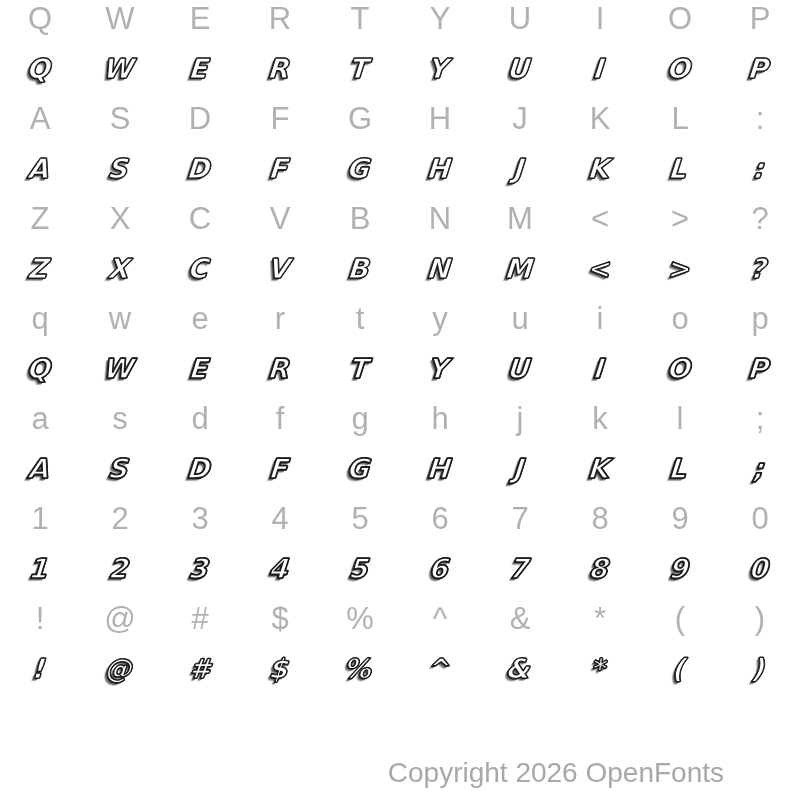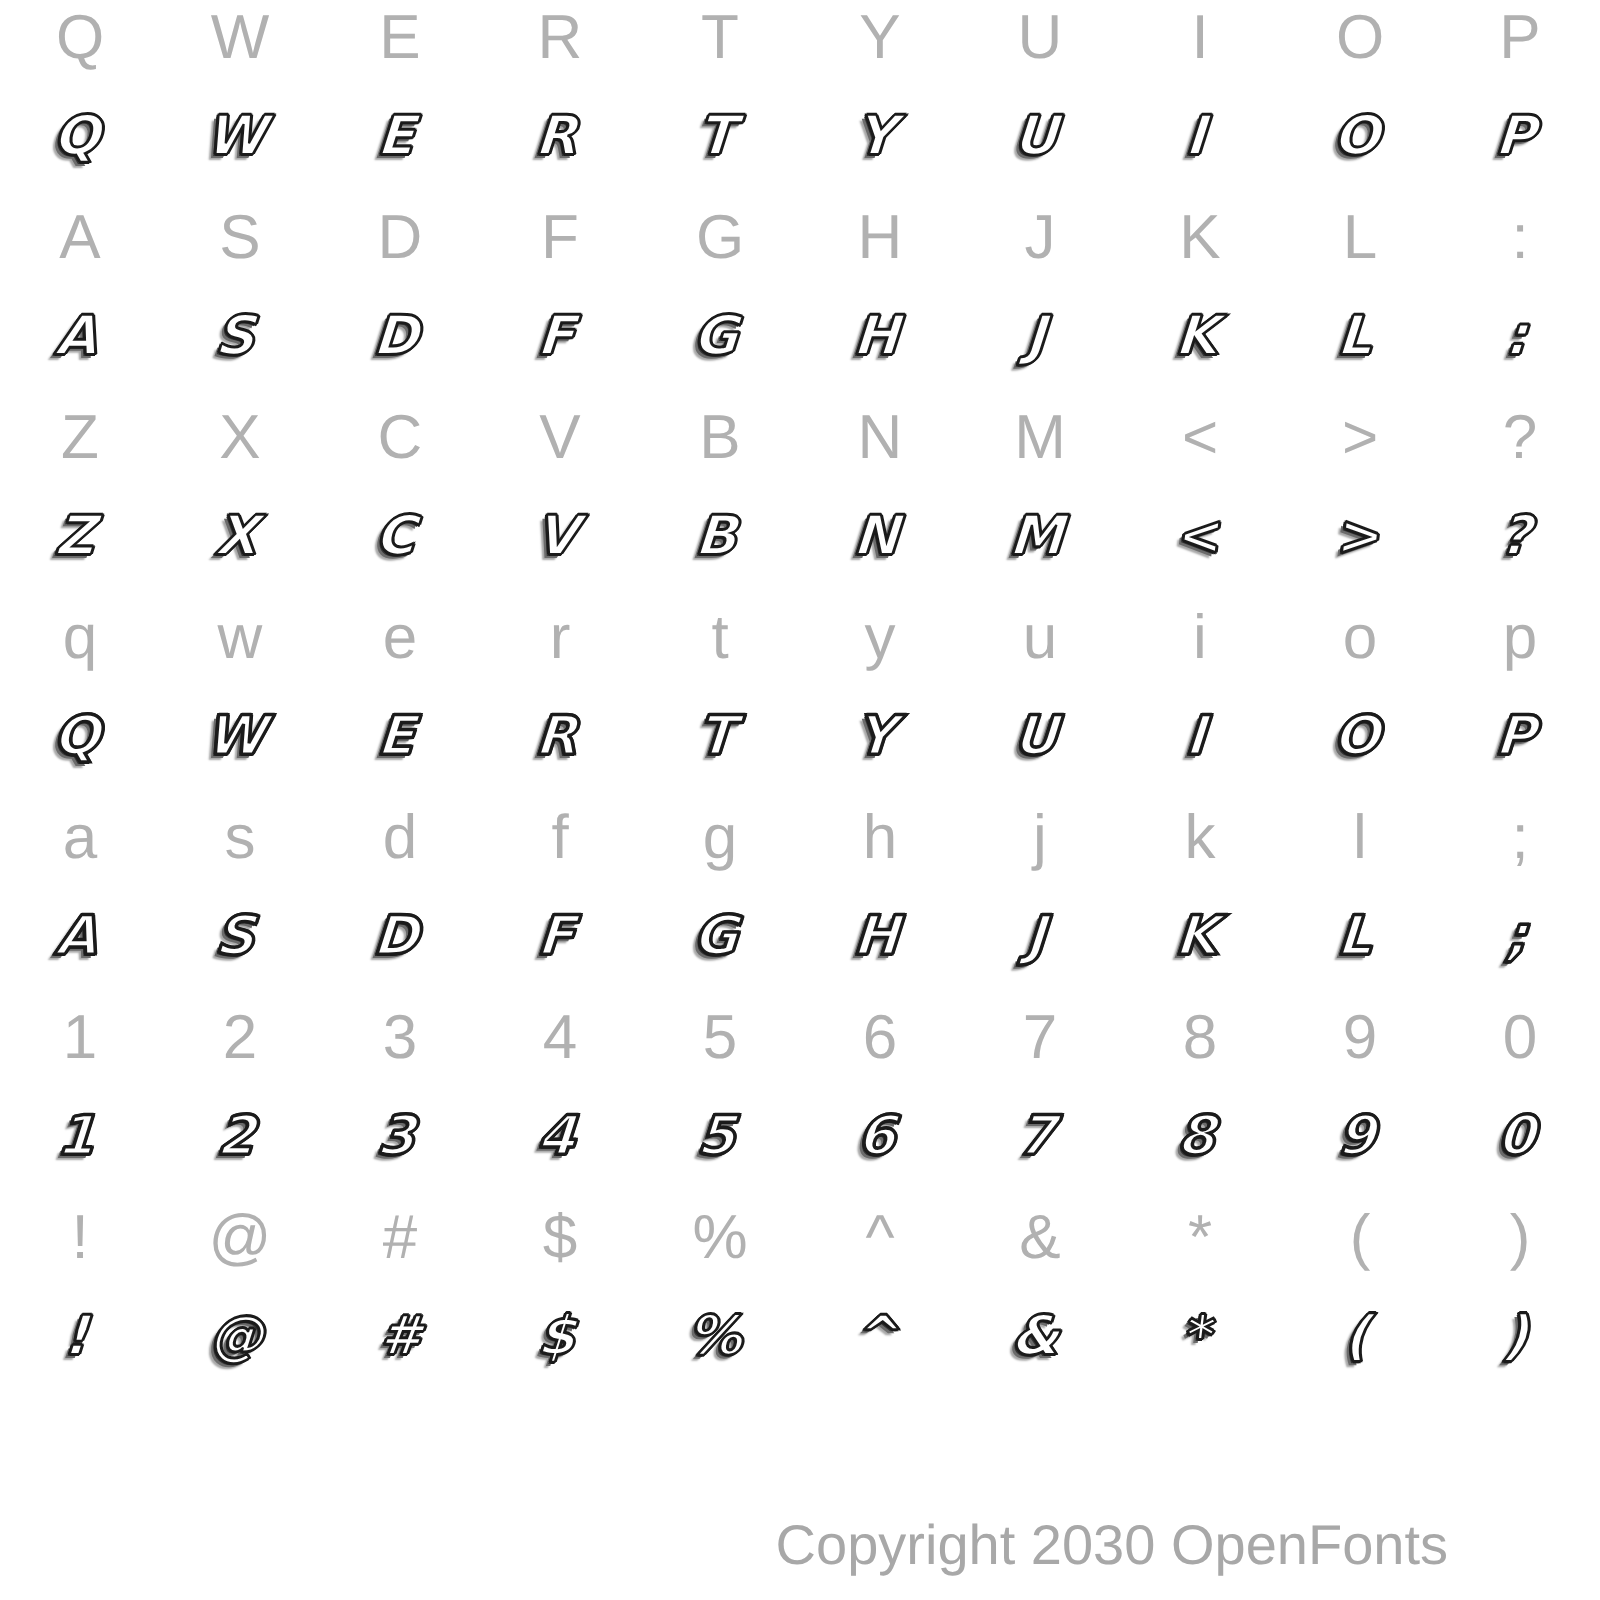--- a/index.html
+++ b/index.html
@@ -254,14 +254,14 @@
         <span class="cell">#</span>
         <span class="cell">$</span>
         <span class="cell">%</span>
         <span class="cell">^</span>
         <span class="cell">&amp;</span>
         <span class="cell">*</span>
         <span class="cell">(</span>
         <span class="cell">)</span>
       </div>
     </div>
-  <div class="footer">Copyright 2030 OpenFonts</div>
+  <div class="footer">Copyright 2026 OpenFonts</div>
 </div>
 
 </body></html>

